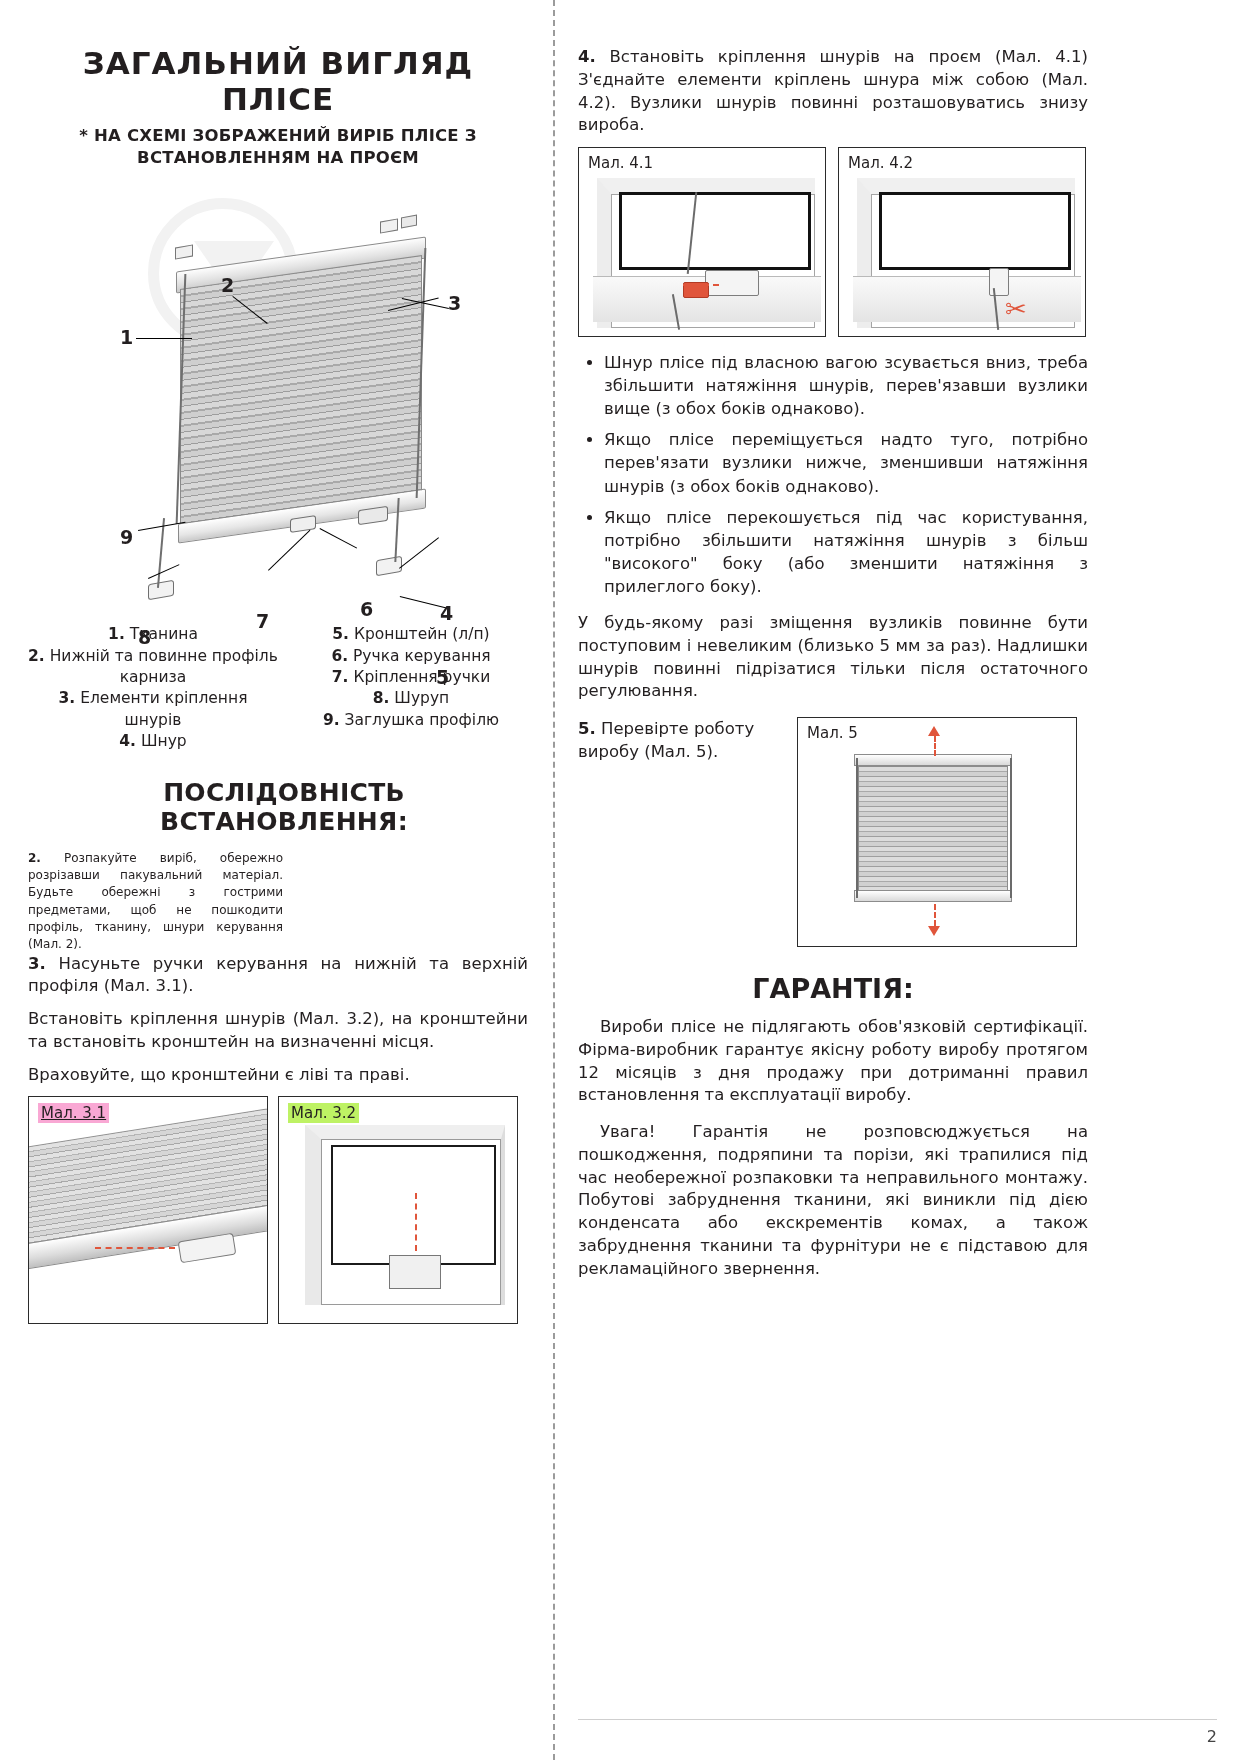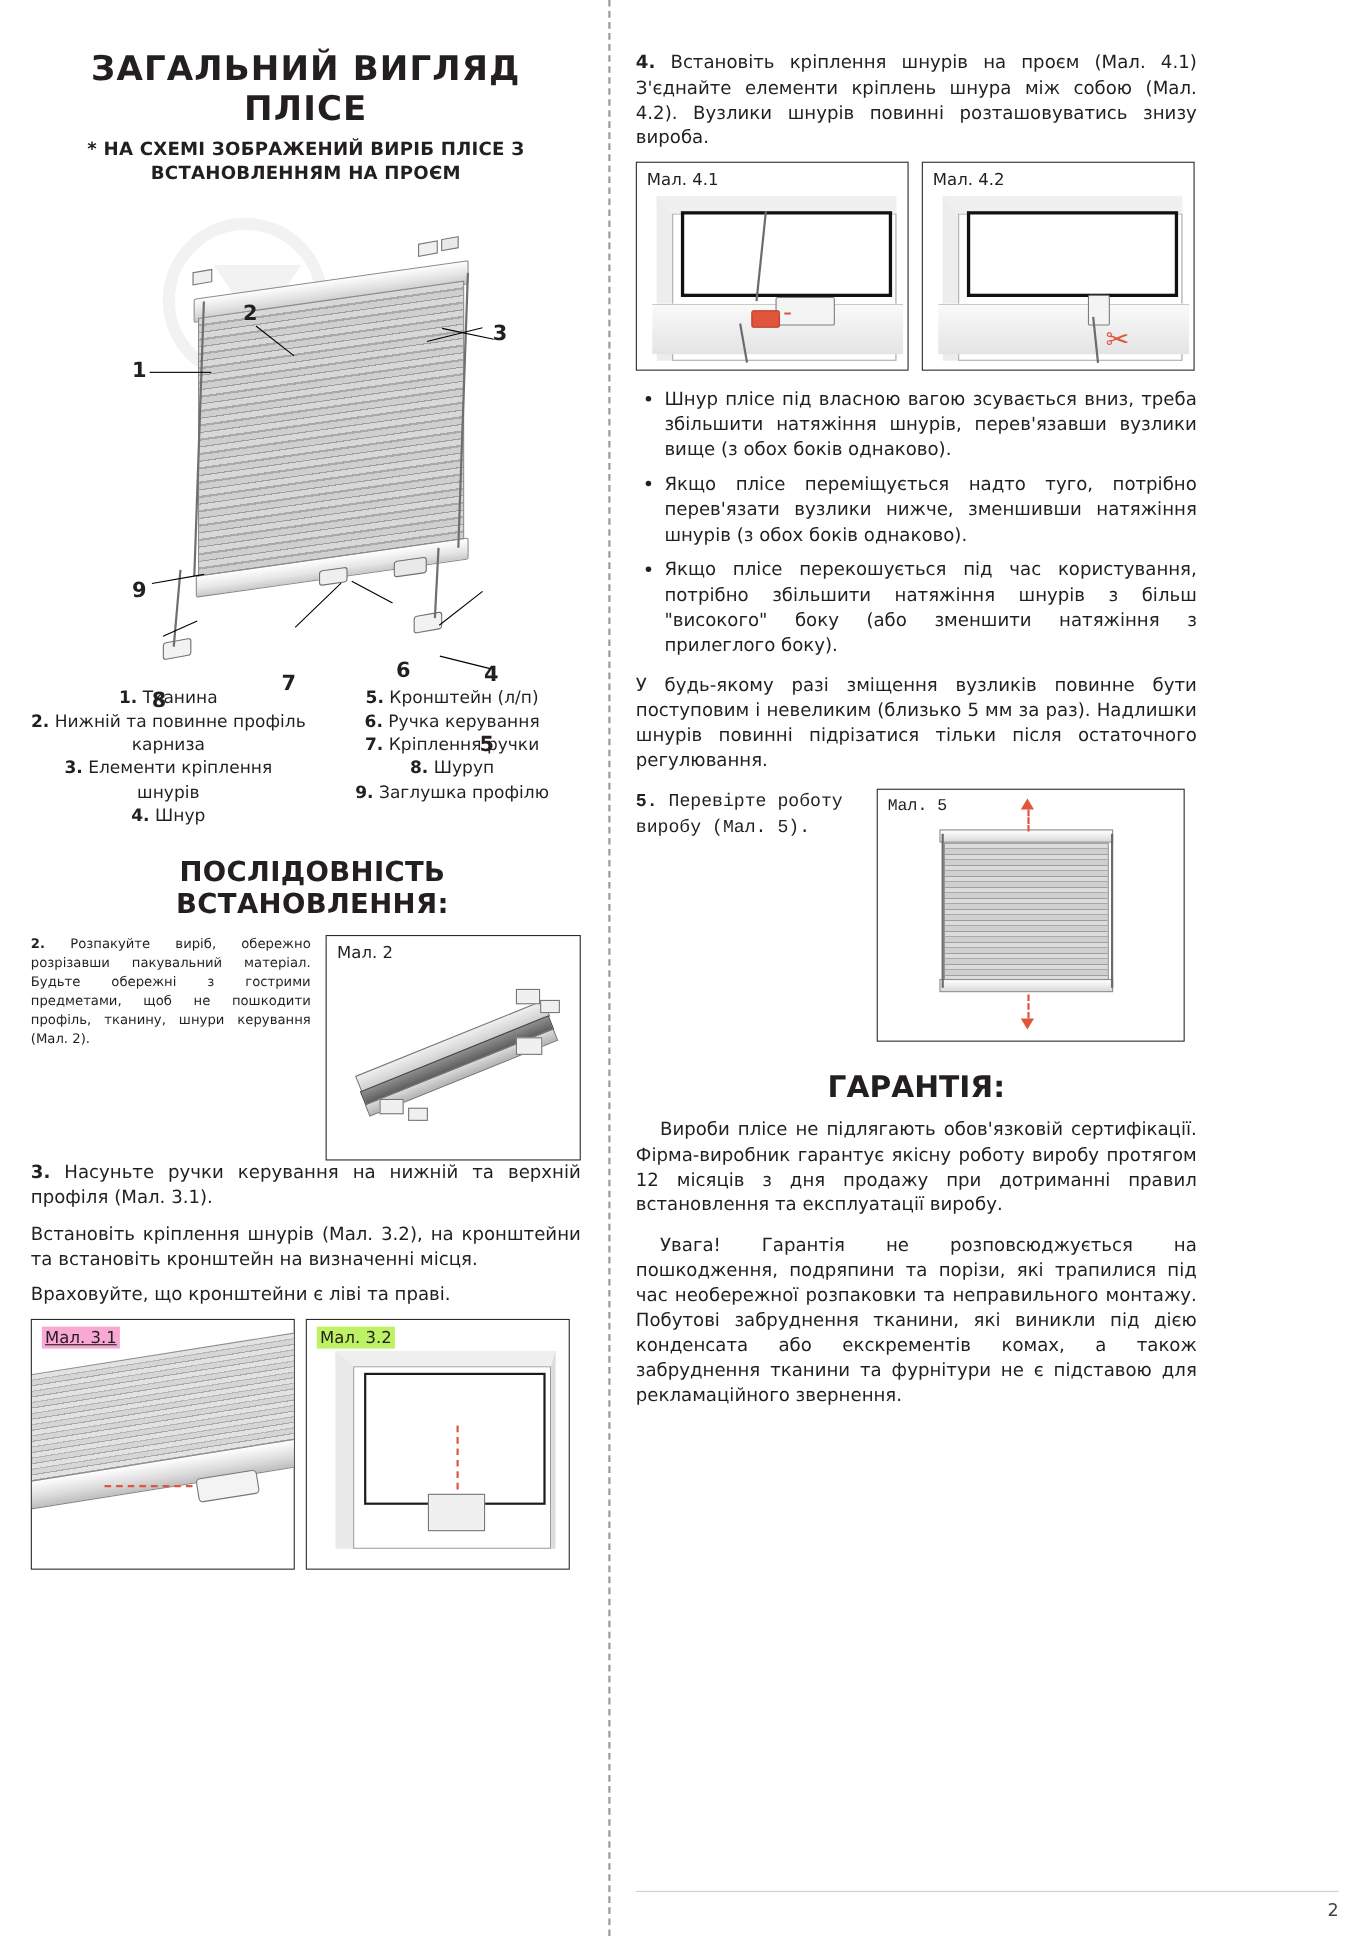--- a/index.html
+++ b/index.html
@@ -178,21 +178,21 @@
     box-shadow: inset 0 1px 0 #b9b9b9;
   }
   .clip{
     position:absolute; background:#f4f4f4; border:1px solid #7d7d7d; border-radius:2px;
   }
   .cordline{ position:absolute; width:1.5px; background:#6b6b6b; }
 
   ul.bullets { margin:14px 0 0 0; padding-left:26px; }
   ul.bullets li { font-size:16.5px; line-height:1.4; margin-bottom:8px; text-align:justify; }
 
-  .step5row { display:flex; gap:14px; margin-top:14px; align-items:flex-start;font-family:Liberation Mono, monospace;}
+  .step5row { display:flex; gap:14px; margin-top:14px; align-items:flex-start;}
   .step5text { width:205px; font-size:16.5px; line-height:1.42; }
   .fig5 { width:280px; height:230px; }
   .fig5 .pleat{
     position:absolute; left:60px; top:48px; width:150px; height:125px;
     background: repeating-linear-gradient(to bottom,#dcdcdc 0 4px,#a9a9a9 4px 5px,#d0d0d0 5px 9px,#9e9e9e 9px 10px);
     border:1px solid #8c8c8c;
   }
   .fig5 .rail{ position:absolute; left:56px; width:158px; height:12px;
     background:linear-gradient(to bottom,#fff,#d9d9d9); border:1px solid #8c8c8c;}
   .arrw{ position:absolute; width:0;height:0; }
@@ -301,33 +301,20 @@
         </li>
       </ol>
     </div>
 
     <h2 class="section">ПОСЛІДОВНІСТЬ ВСТАНОВЛЕННЯ:</h2>
 
     <div class="step2row">
       <div class="step2text">
         <b>2.</b>
         <span>Розпакуйте виріб, обережно розрізавши пакувальний матеріал. Будьте обережні з гострими предметами, щоб не пошкодити профіль, тканину, шнури керування (Мал. 2).</span>
-      </div>
-      <div class="figbox fig2">
-        <span class="figlabel">Мал. 2</span>
-        <div class="pkg">
-          <div class="barA"></div>
-          <div class="barB"></div>
-          <div class="barC"></div>
-          <div class="chip" style="left:150px; top:-4px; width:22px;height:14px;"></div>
-          <div class="chip" style="left:172px; top:6px; width:18px;height:12px;"></div>
-          <div class="chip" style="left:150px; top:40px; width:24px;height:16px;"></div>
-          <div class="chip" style="left:26px; top:96px; width:22px;height:14px;"></div>
-          <div class="chip" style="left:52px; top:104px; width:18px;height:12px;"></div>
-        </div>
       </div>
     </div>
 
     <p class="body">
       <b>3.</b>
       <span>Насуньте ручки керування на нижній та верхній профіля (Мал. 3.1).</span>
     </p>
     <p class="body">
       <span>Встановіть кріплення шнурів (Мал. 3.2), на кронштейни та встановіть кронштейн на визначенні місця.</span>
     </p>

